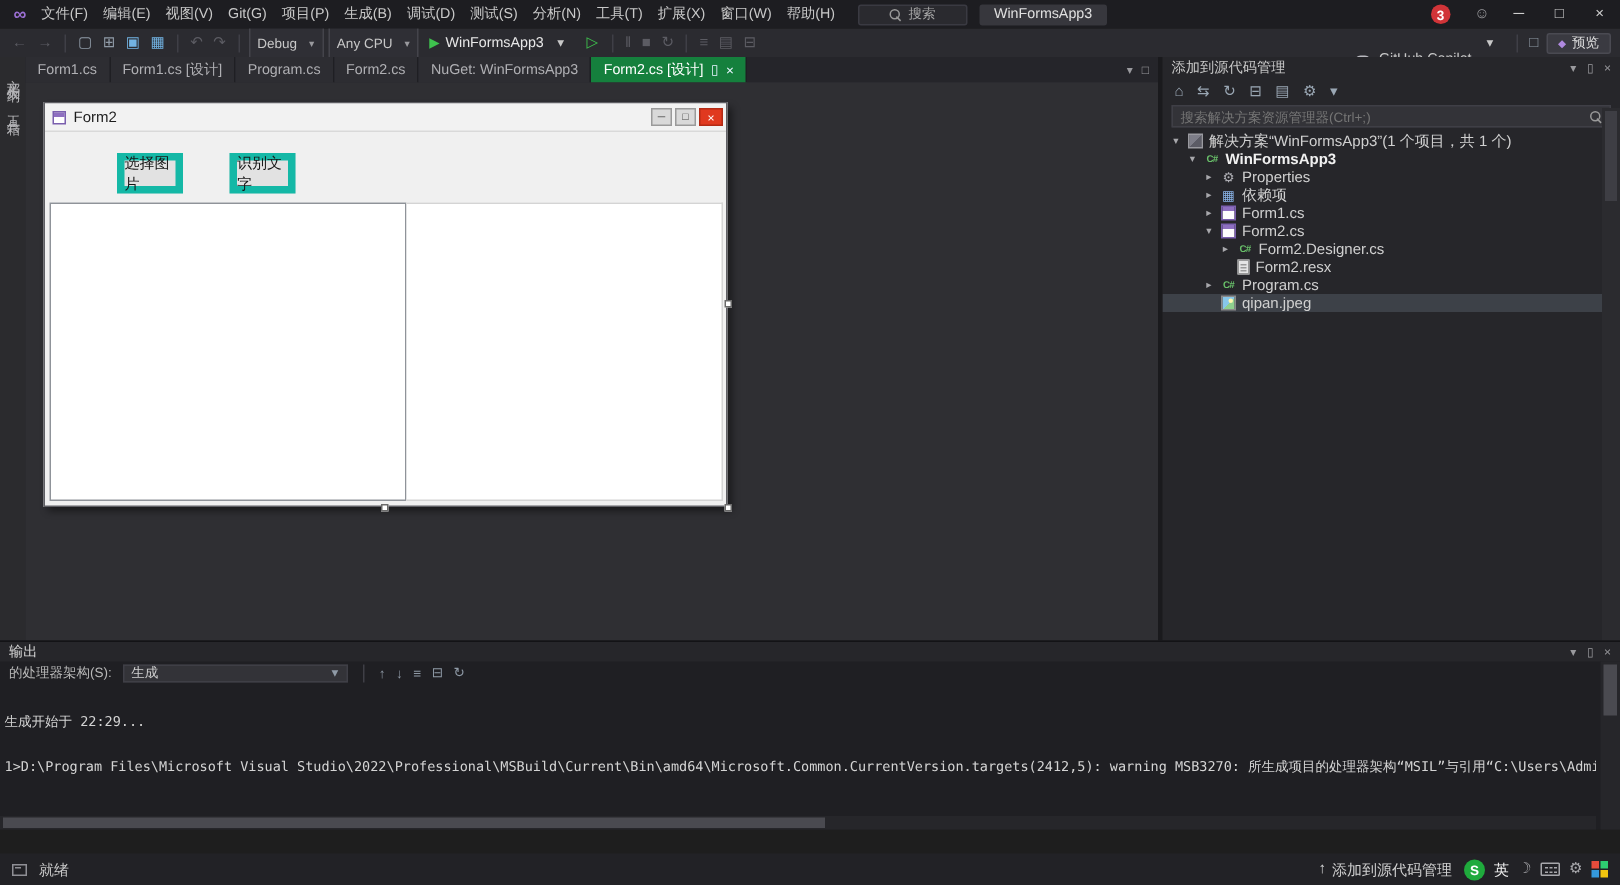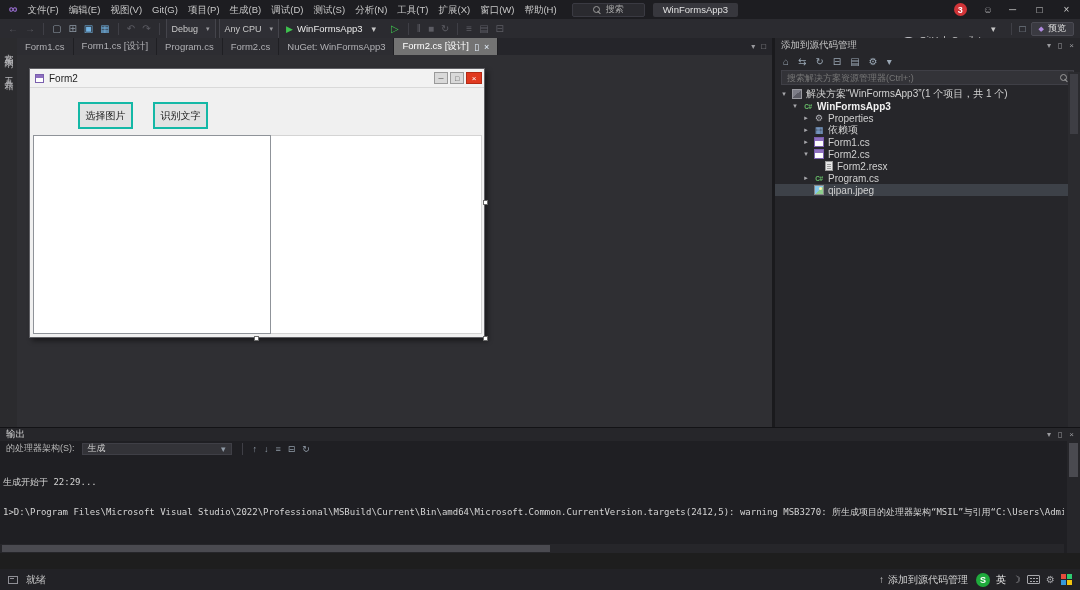--- a/index.html
+++ b/index.html
@@ -48,38 +48,38 @@
   
   #left-strip{position:absolute;top:38px;left:0;width:17px;bottom:163px;background:#2b2b2e;
               display:flex;flex-direction:column;align-items:center;gap:16px;padding-top:8px}
   .vtab{writing-mode:vertical-rl;font-size:9px;color:#b5b5b8;letter-spacing:2px;cursor:default}
 
   
   #editor{position:absolute;left:17px;top:38px;right:308px;bottom:163px;background:#2f2f33}
   #tabstrip{position:absolute;top:0;left:0;right:0;height:17px;background:#25252a;display:flex;align-items:stretch}
   .tab{display:flex;align-items:center;gap:5px;padding:0 8px;font-size:9.5px;color:#b0b0b4;
        background:#2d2d32;border-right:1px solid #1f1f23;white-space:nowrap}
-  .tab.active{background:#737373;color:#fff}
+  .tab.active{background:#15803d;color:#fff}
   .tab .tclose{font-size:9px;color:#e8f3ff}
   .tabstrip-right{position:absolute;right:2px;top:0;height:17px;display:flex;align-items:center;gap:6px;padding:0 4px;color:#9a9a9e;font-size:8px}
 
   #design-surface{position:absolute;top:17px;left:0;right:0;bottom:0;background:#2f2f33;overflow:hidden}
 
   
   #form-window{position:absolute;left:12px;top:13px;width:456px;height:270px;background:#f0f0f0;
                border:1px solid #5f5f64;box-shadow:3px 3px 5px rgba(0,0,0,.45)}
   #form-titlebar{height:19px;background:#f2f2f2;border-bottom:1px solid #d9d9d9;display:flex;align-items:center;padding:0 0 0 5px}
   .fw-icon{width:9px;height:9px;border:1px solid #7a5fae;background:linear-gradient(#8e6fc0 0 3px,#fff 3px);margin-right:5px}
   #form-title-text{font-size:10px;color:#1d1d1d;flex:1}
   .fw-btn{width:14px;height:12px;border:1px solid #9a9a9a;background:#d9d9d9;margin-right:2px;
           display:flex;align-items:center;justify-content:center;font-size:7px;color:#444}
   .fw-close{width:16px;height:12px;background:#e0391f;border:1px solid #b32a15;color:#fff;font-size:8px;
             display:flex;align-items:center;justify-content:center;margin-right:2px}
   #form-body{position:absolute;top:20px;left:1px;right:1px;bottom:1px;background:#f0f0f0}
-  .wf-btn{position:absolute;top:13px;width:55px;height:27px;background:#e2e2e2;border:2px solid #14b8a6;
+  .wf-btn{position:absolute;top:13px;width:44px;height:27px;background:#e2e2e2;border:5px solid #14b8a6;
           font-size:10px;color:#151515;display:flex;align-items:center;justify-content:center}
   #wf-btn1{left:47px}
   #wf-btn2{left:122px}
   #pic-panel{position:absolute;left:2px;top:46px;width:238px;bottom:2px;background:#fff;border:1px solid #8f9399}
   #txt-panel{position:absolute;left:240px;top:46px;right:1px;bottom:2px;background:#fff;border:1px solid #d4d4d4;border-left:none}
   .grip{position:absolute;width:5px;height:5px;background:#fff;border:1px solid #6a6a6a}
   .grip-r{right:-4px;top:50%;margin-top:-3px}
   .grip-b{bottom:-4px;left:50%;margin-left:-3px}
   .grip-c{right:-4px;bottom:-4px}
 
@@ -336,20 +336,25 @@
       <span class="chev">▸</span>
       <span class="fi fi-form"></span>
       <span class="tl">Form1.cs</span>
     </div>
     <div class="trow" style="--ind:2">
       <span class="chev">▾</span>
       <span class="fi fi-form"></span>
       <span class="tl">Form2.cs</span>
     </div>
     <div class="trow" style="--ind:3">
+      <span class="chev">▸</span>
+      <span class="fi fi-cs"></span>
+      <span class="tl">Form2.Designer.cs</span>
+    </div>
+    <div class="trow" style="--ind:3">
       <span class="chev"></span>
       <span class="fi fi-resx"></span>
       <span class="tl">Form2.resx</span>
     </div>
     <div class="trow" style="--ind:2">
       <span class="chev">▸</span>
       <span class="fi fi-cs"></span>
       <span class="tl">Program.cs</span>
     </div>
     <div class="trow sel" style="--ind:2">

